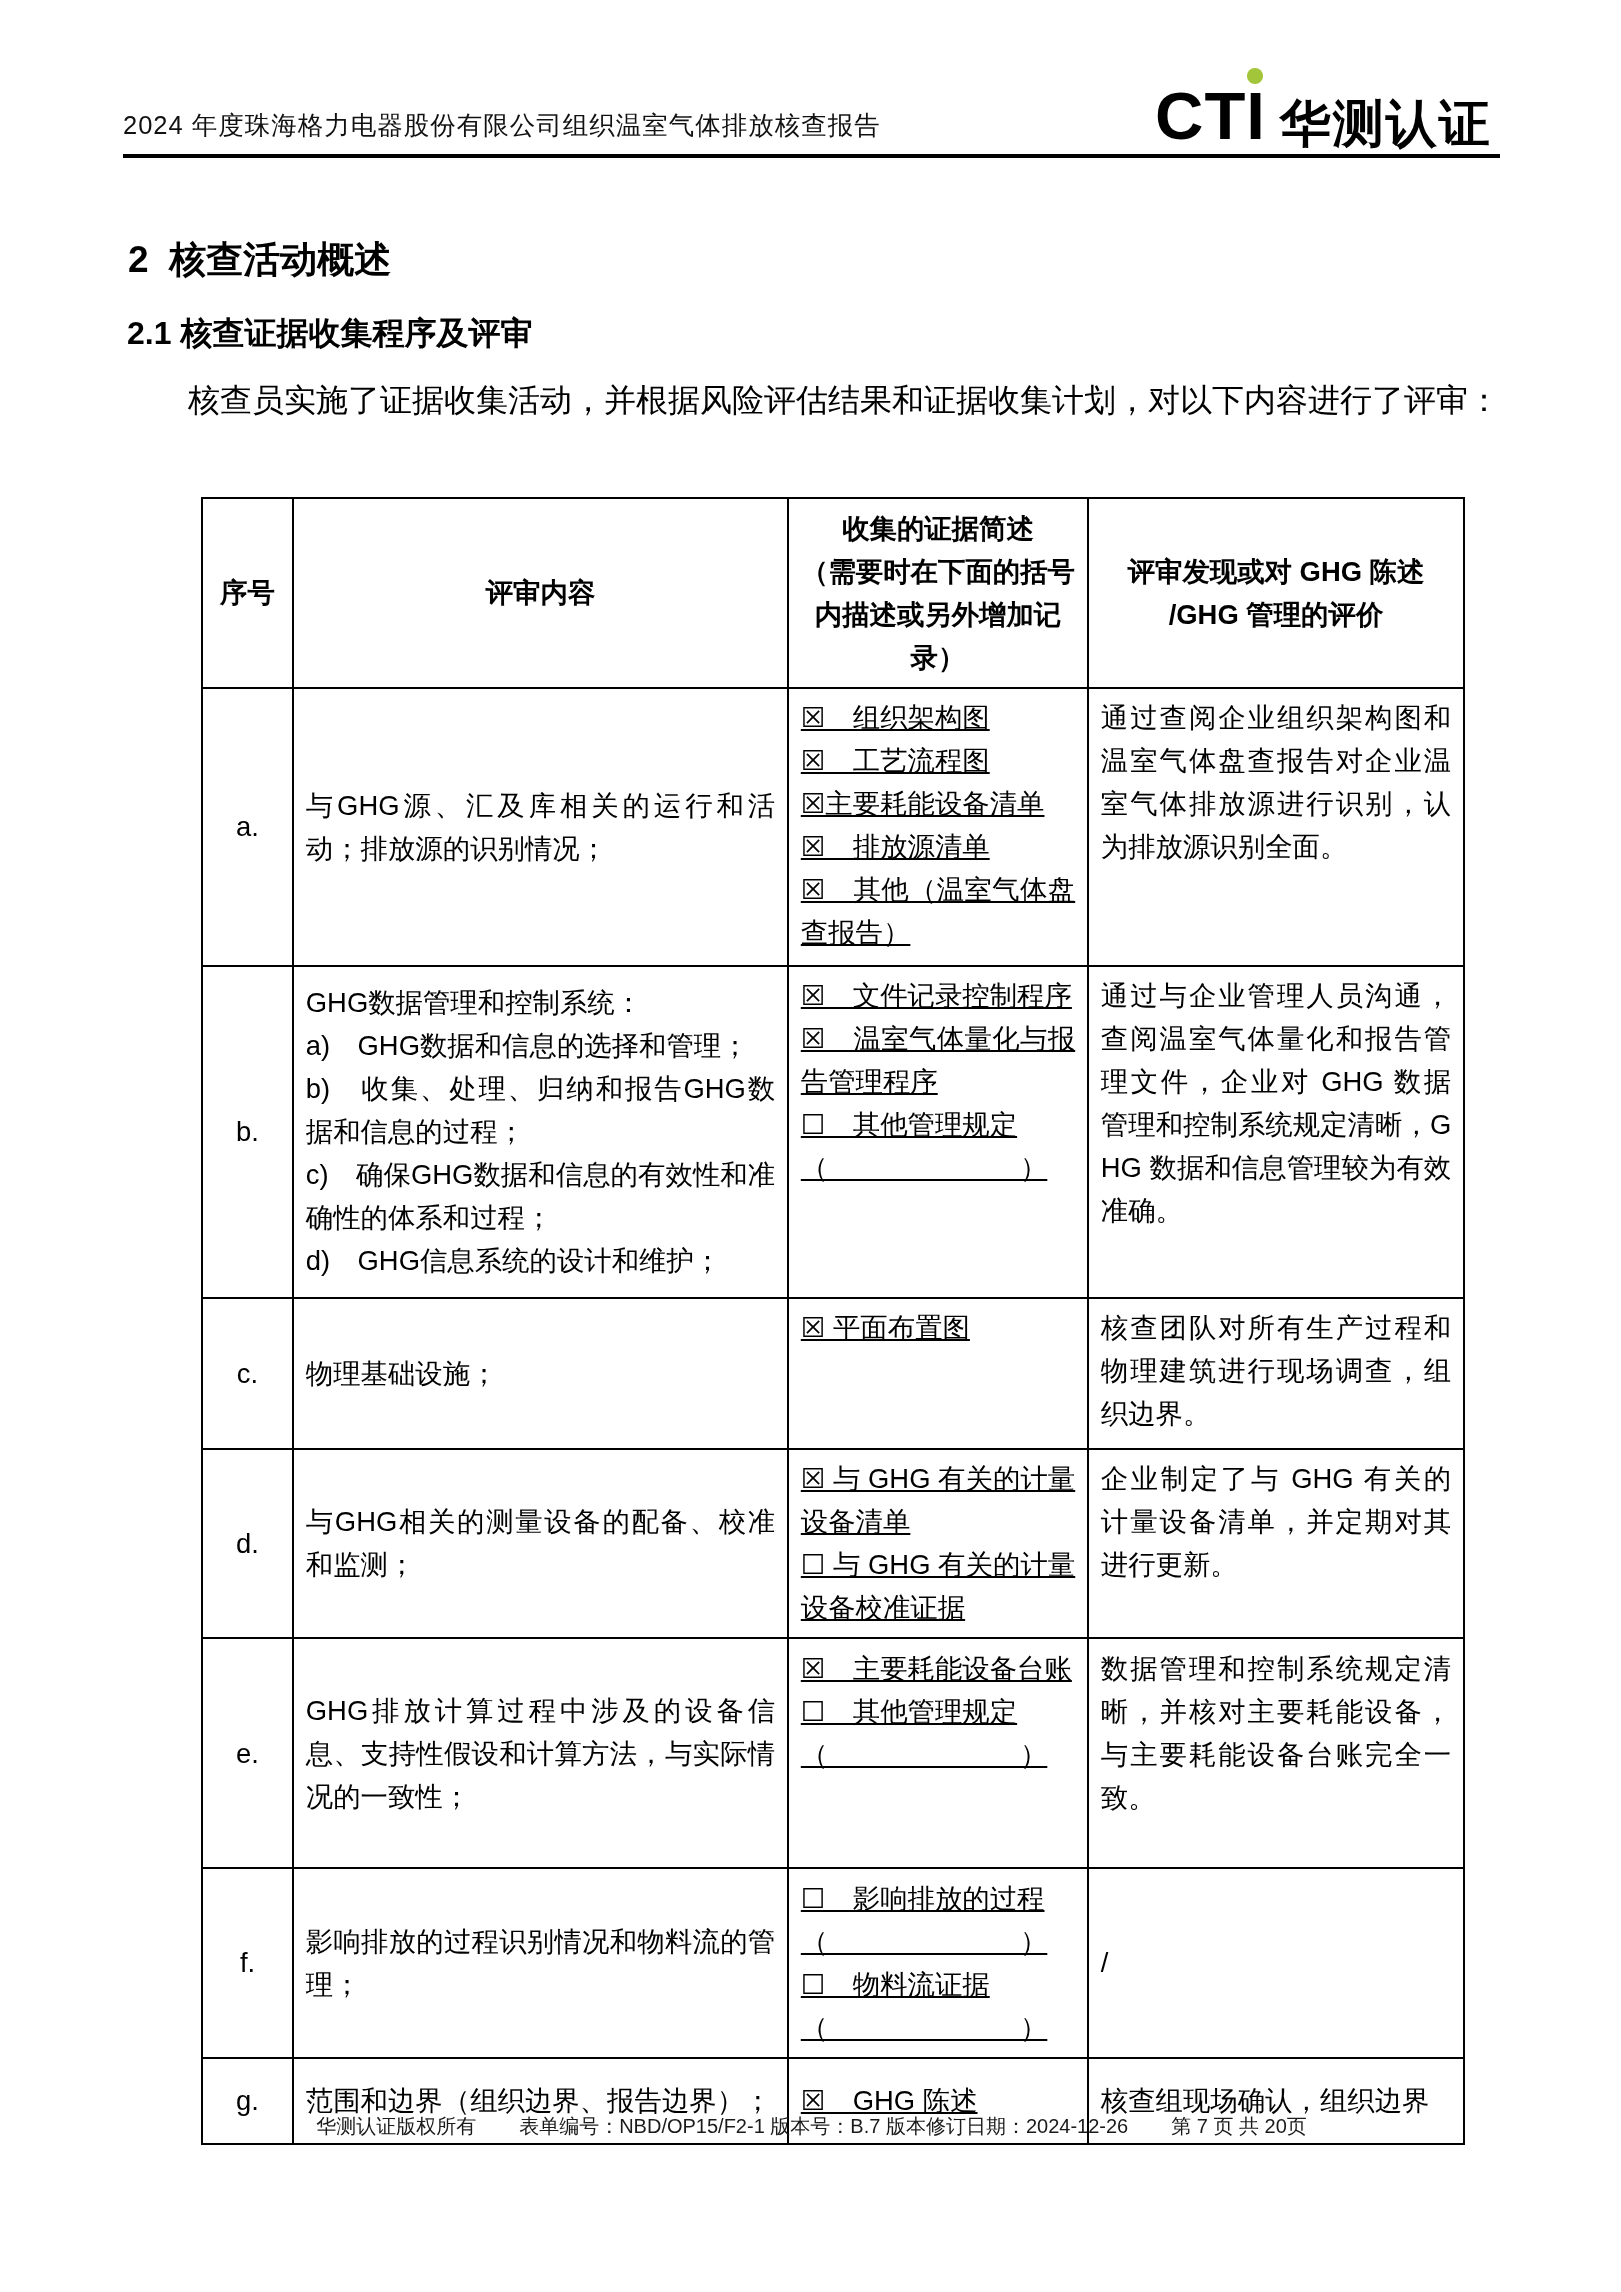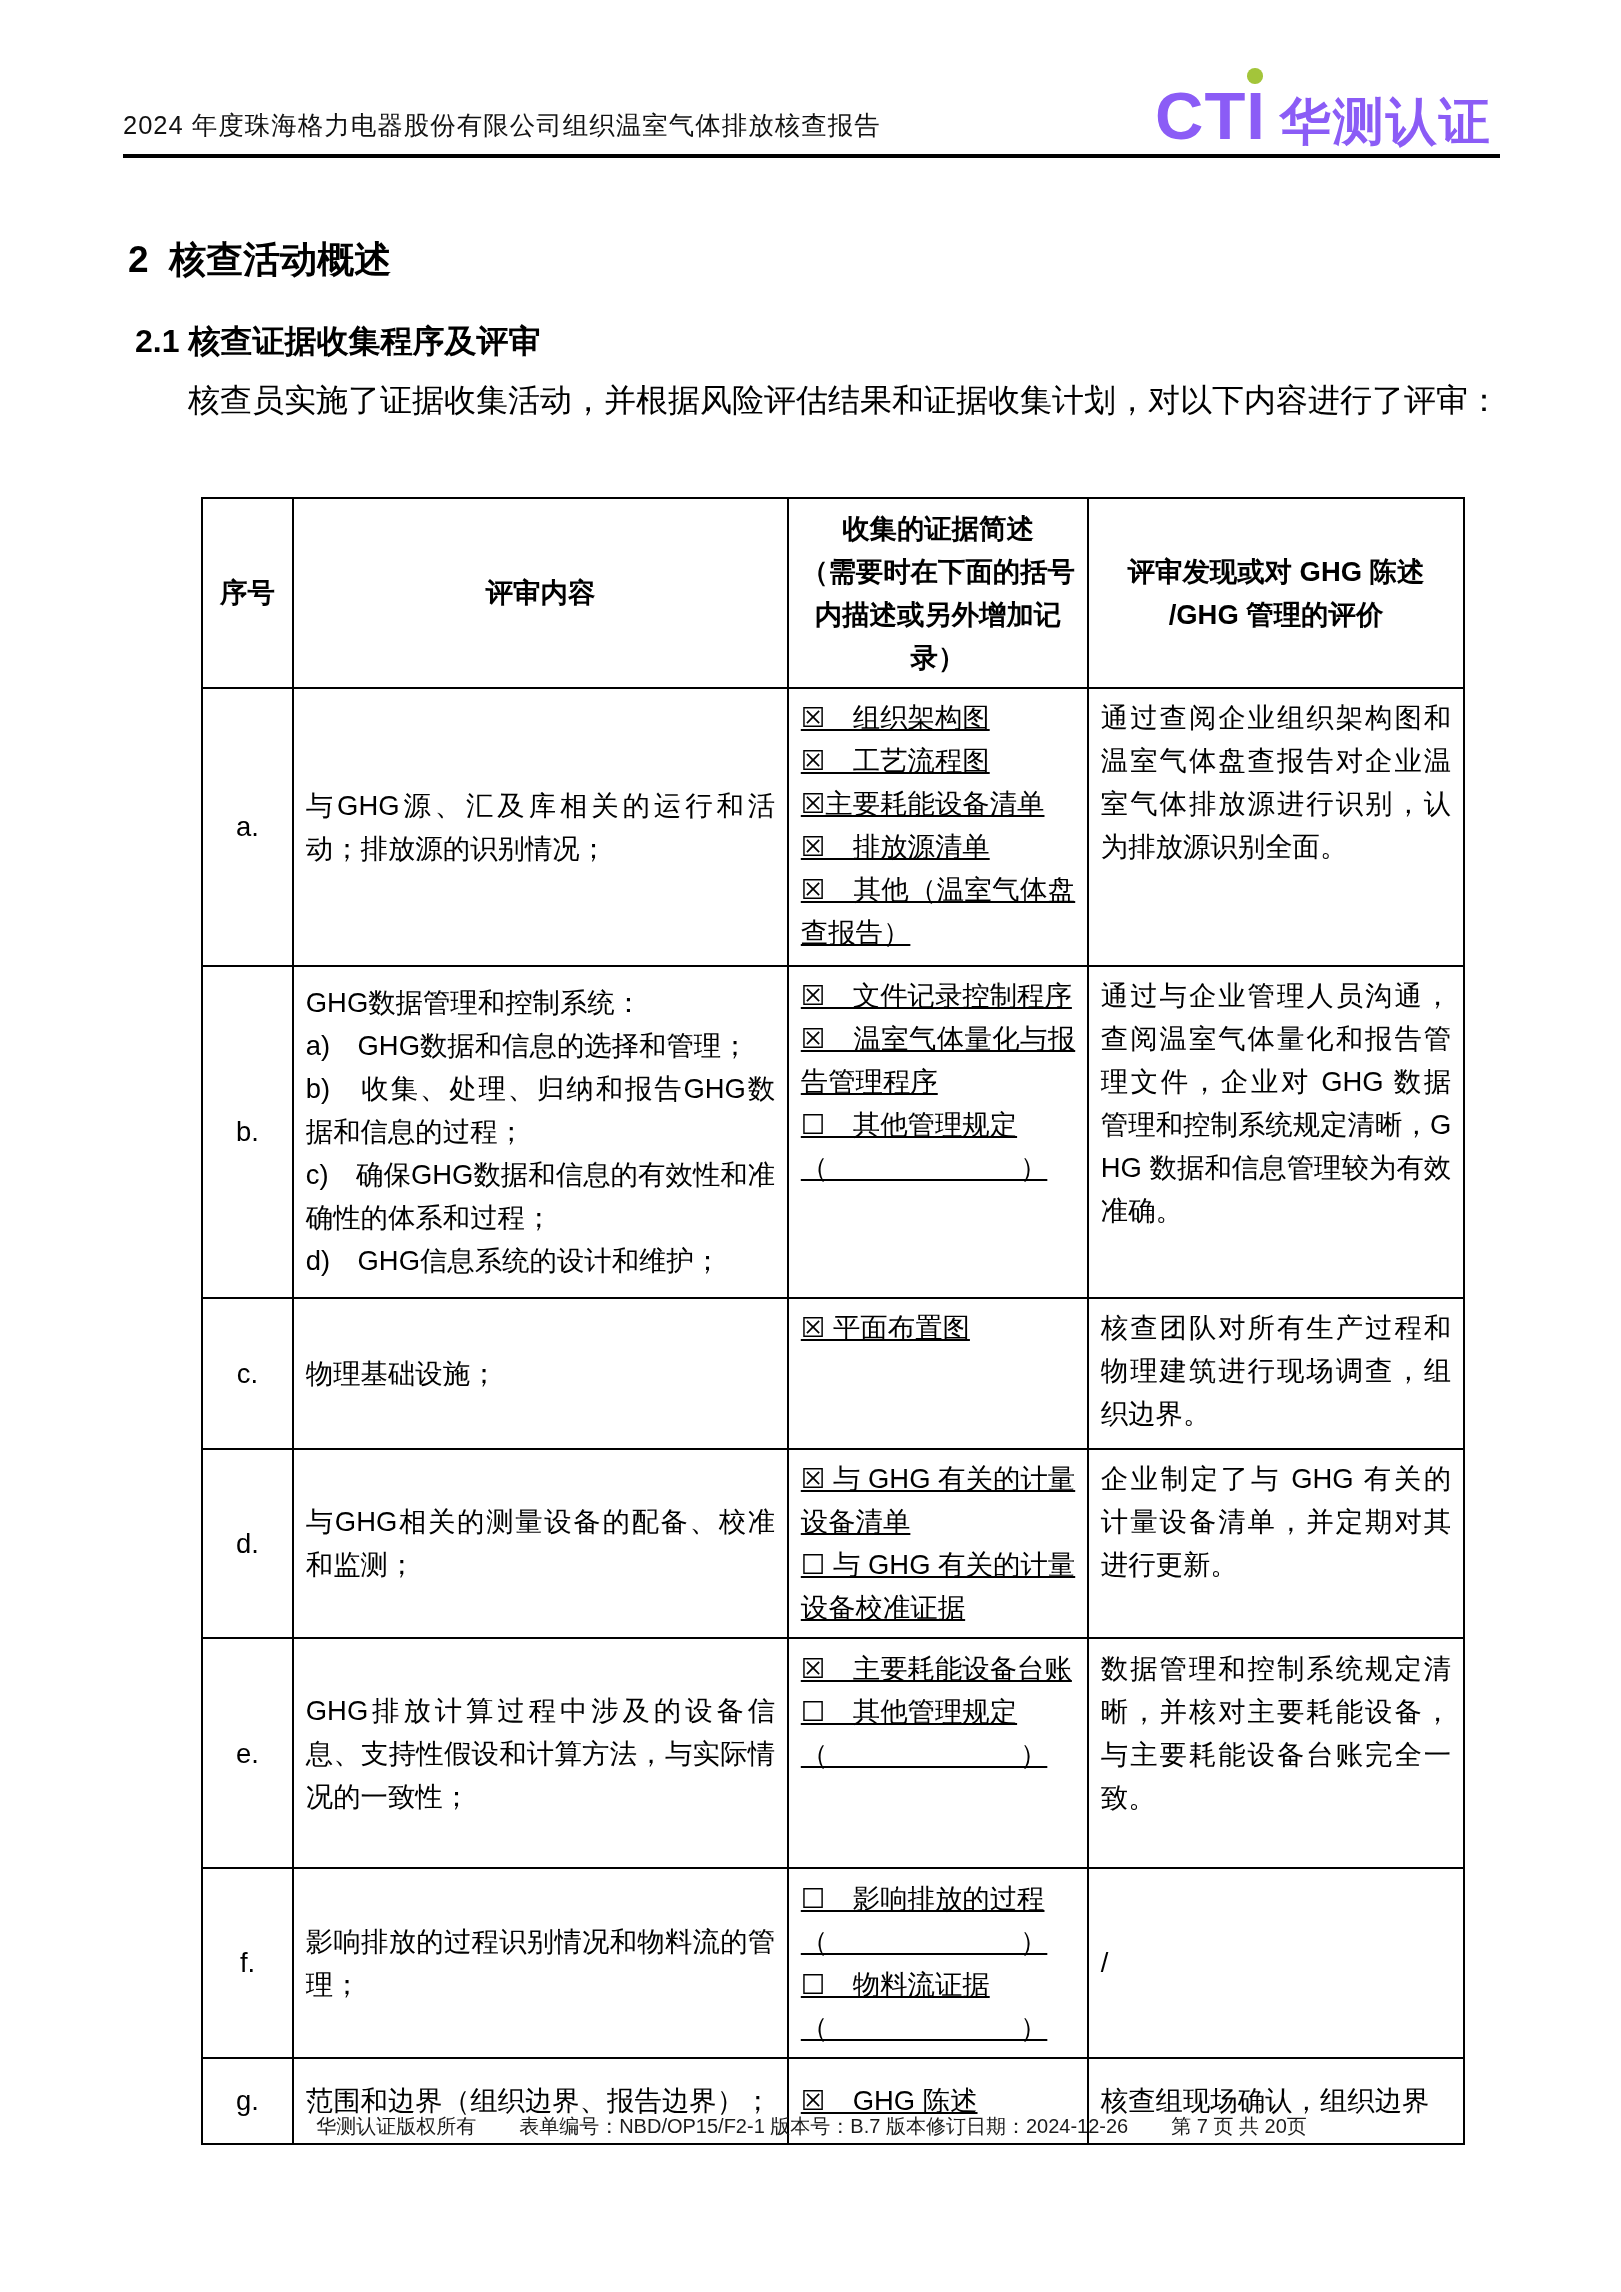--- a/index.html
+++ b/index.html
@@ -13,43 +13,43 @@
     padding-left:48px;
   }
 
   
   .doc-title {
     position:absolute; left:123px; top:108px;
     font-size:25.5px; letter-spacing:1px; color:#111;
   }
   .logo {
     position:absolute; left:1155px; top:82px;
-    display:flex; align-items:center; gap:13.7px;
-    color:#8b5cf6; font-weight:bold; line-height:1;
+    display:flex; align-items:flex-end; gap:13.7px;
+    color:#000000; font-weight:bold; line-height:1;
   }
   .logo-cti { position:relative; font-size:67px; letter-spacing:1px; }
   .logo-dot {
     position:absolute; top:-13.7px; right:2.9px;
     width:15.7px; height:15.7px; border-radius:50%;
     background:#a3c53a;
   }
   .logo-brand { font-size:51px; margin-top:11.8px; letter-spacing:2px; }
   .header-rule {
     position:absolute; left:123px; top:154px;
     width:1377px; height:3.9px; background:#000;
   }
 
   
   .sec-title {
     position:absolute; left:128px; top:235px;
     font-size:37px; font-weight:bold; white-space:pre-wrap; margin:0;
   }
   .sec-subtitle {
     position:absolute; left:123px; top:308px;
-    font-size:32px; font-weight:bold; white-space:pre-wrap; margin:12px;
+    font-size:32px; font-weight:bold; white-space:pre-wrap; margin:4px;
   }
   .intro {
     position:absolute; left:123px; top:365px; width:1378px;
     font-size:32px; line-height:71px; text-indent:65px;
     text-align:justify; margin:0;
   }
 
   
   table.review {
     position:absolute; left:201px; top:497px;

